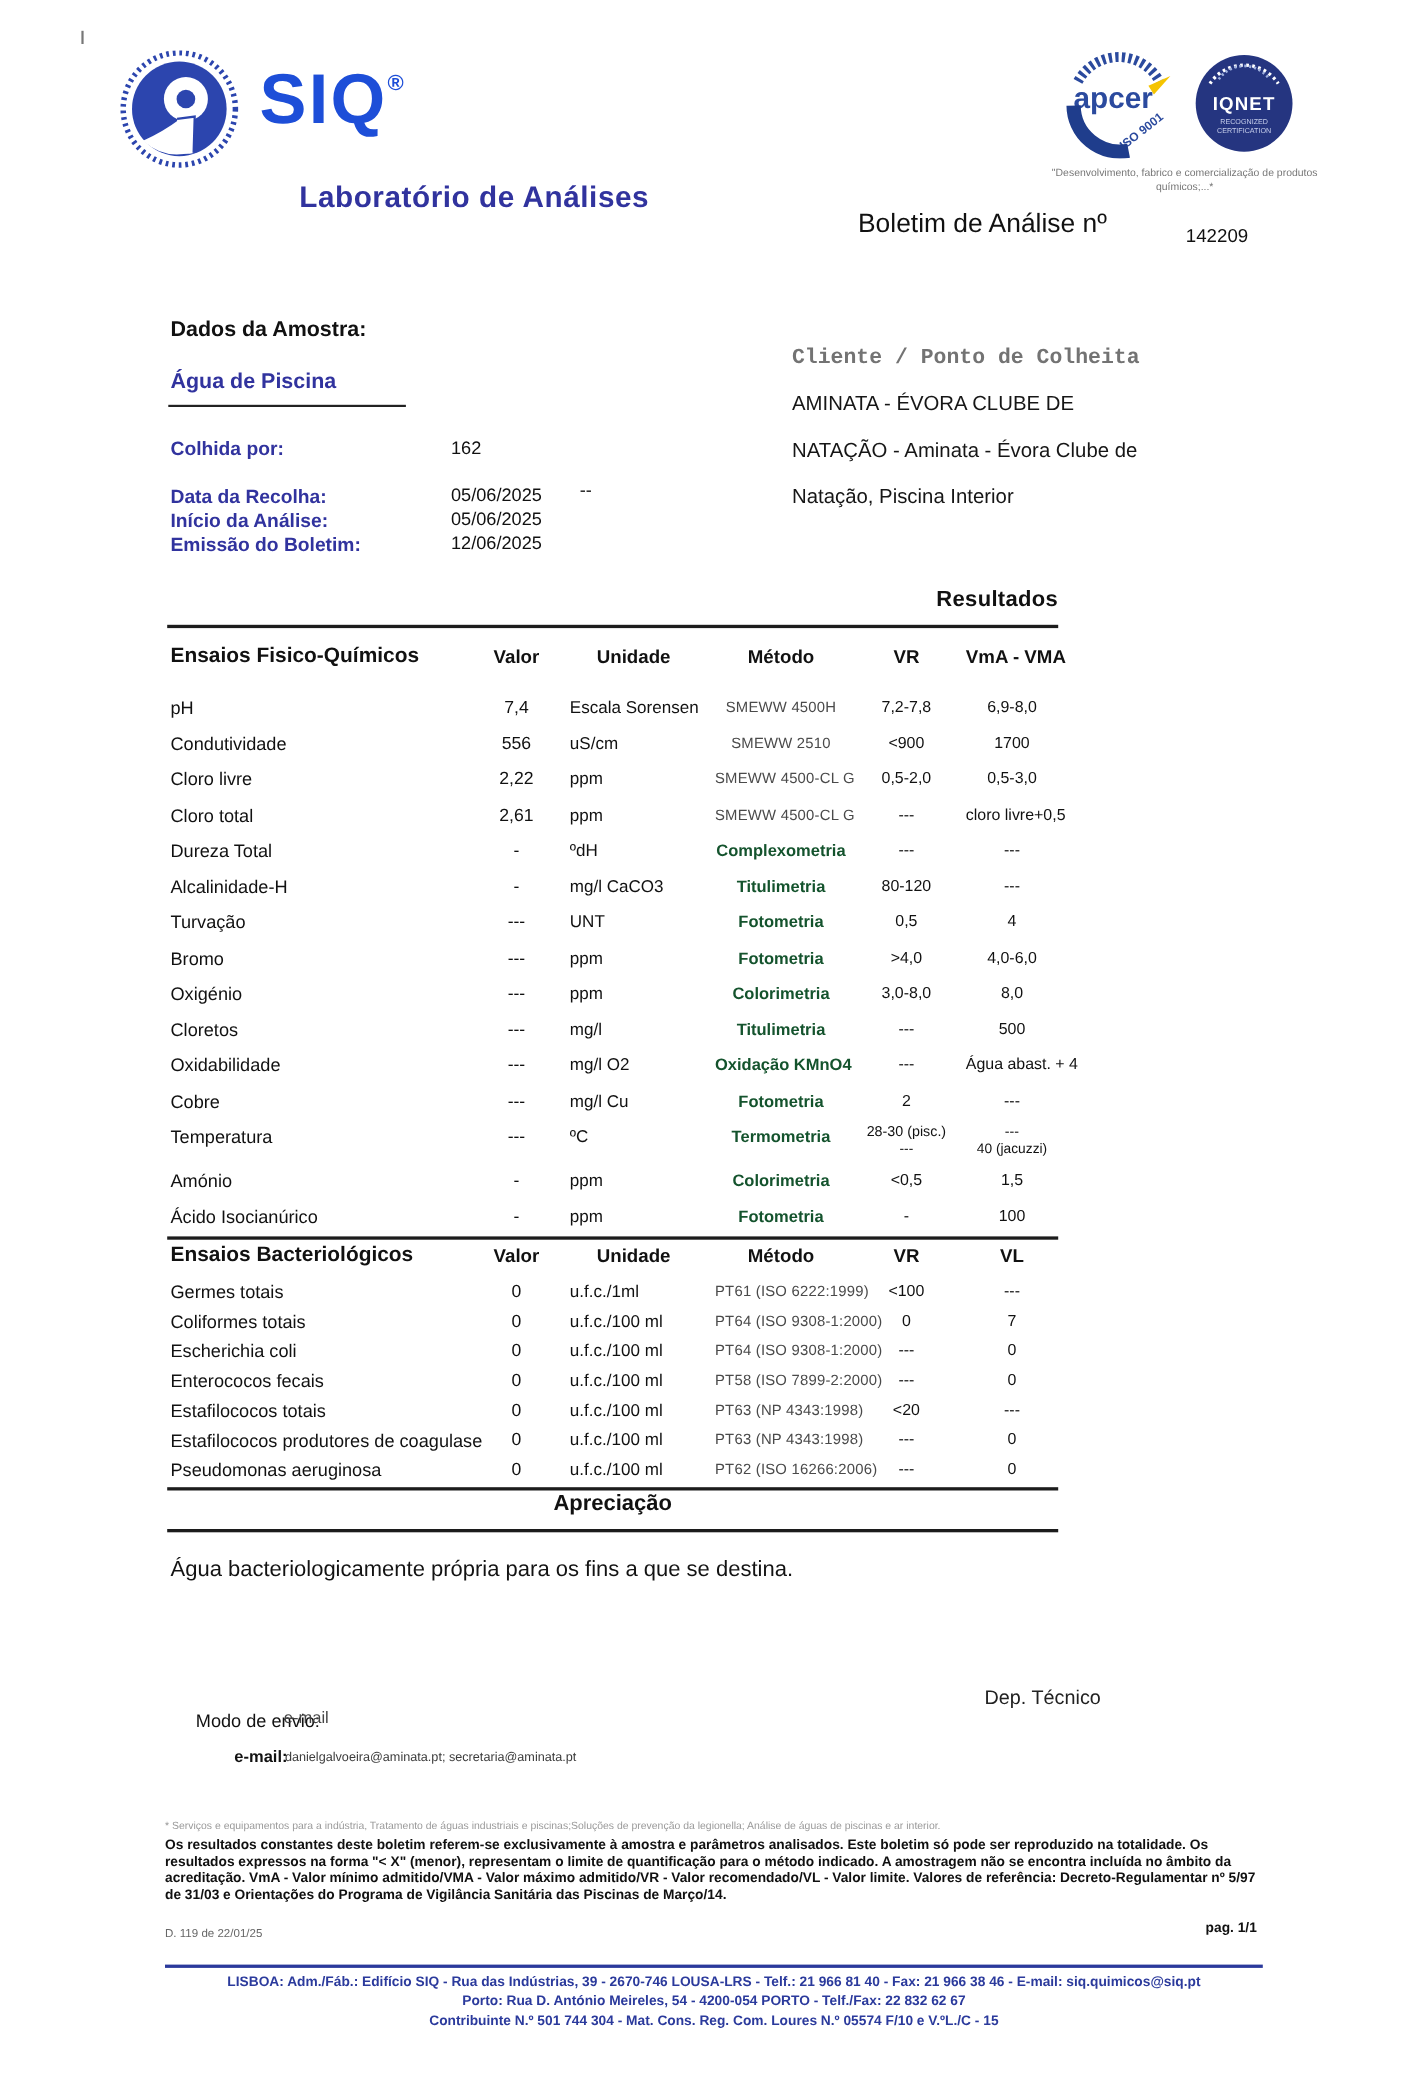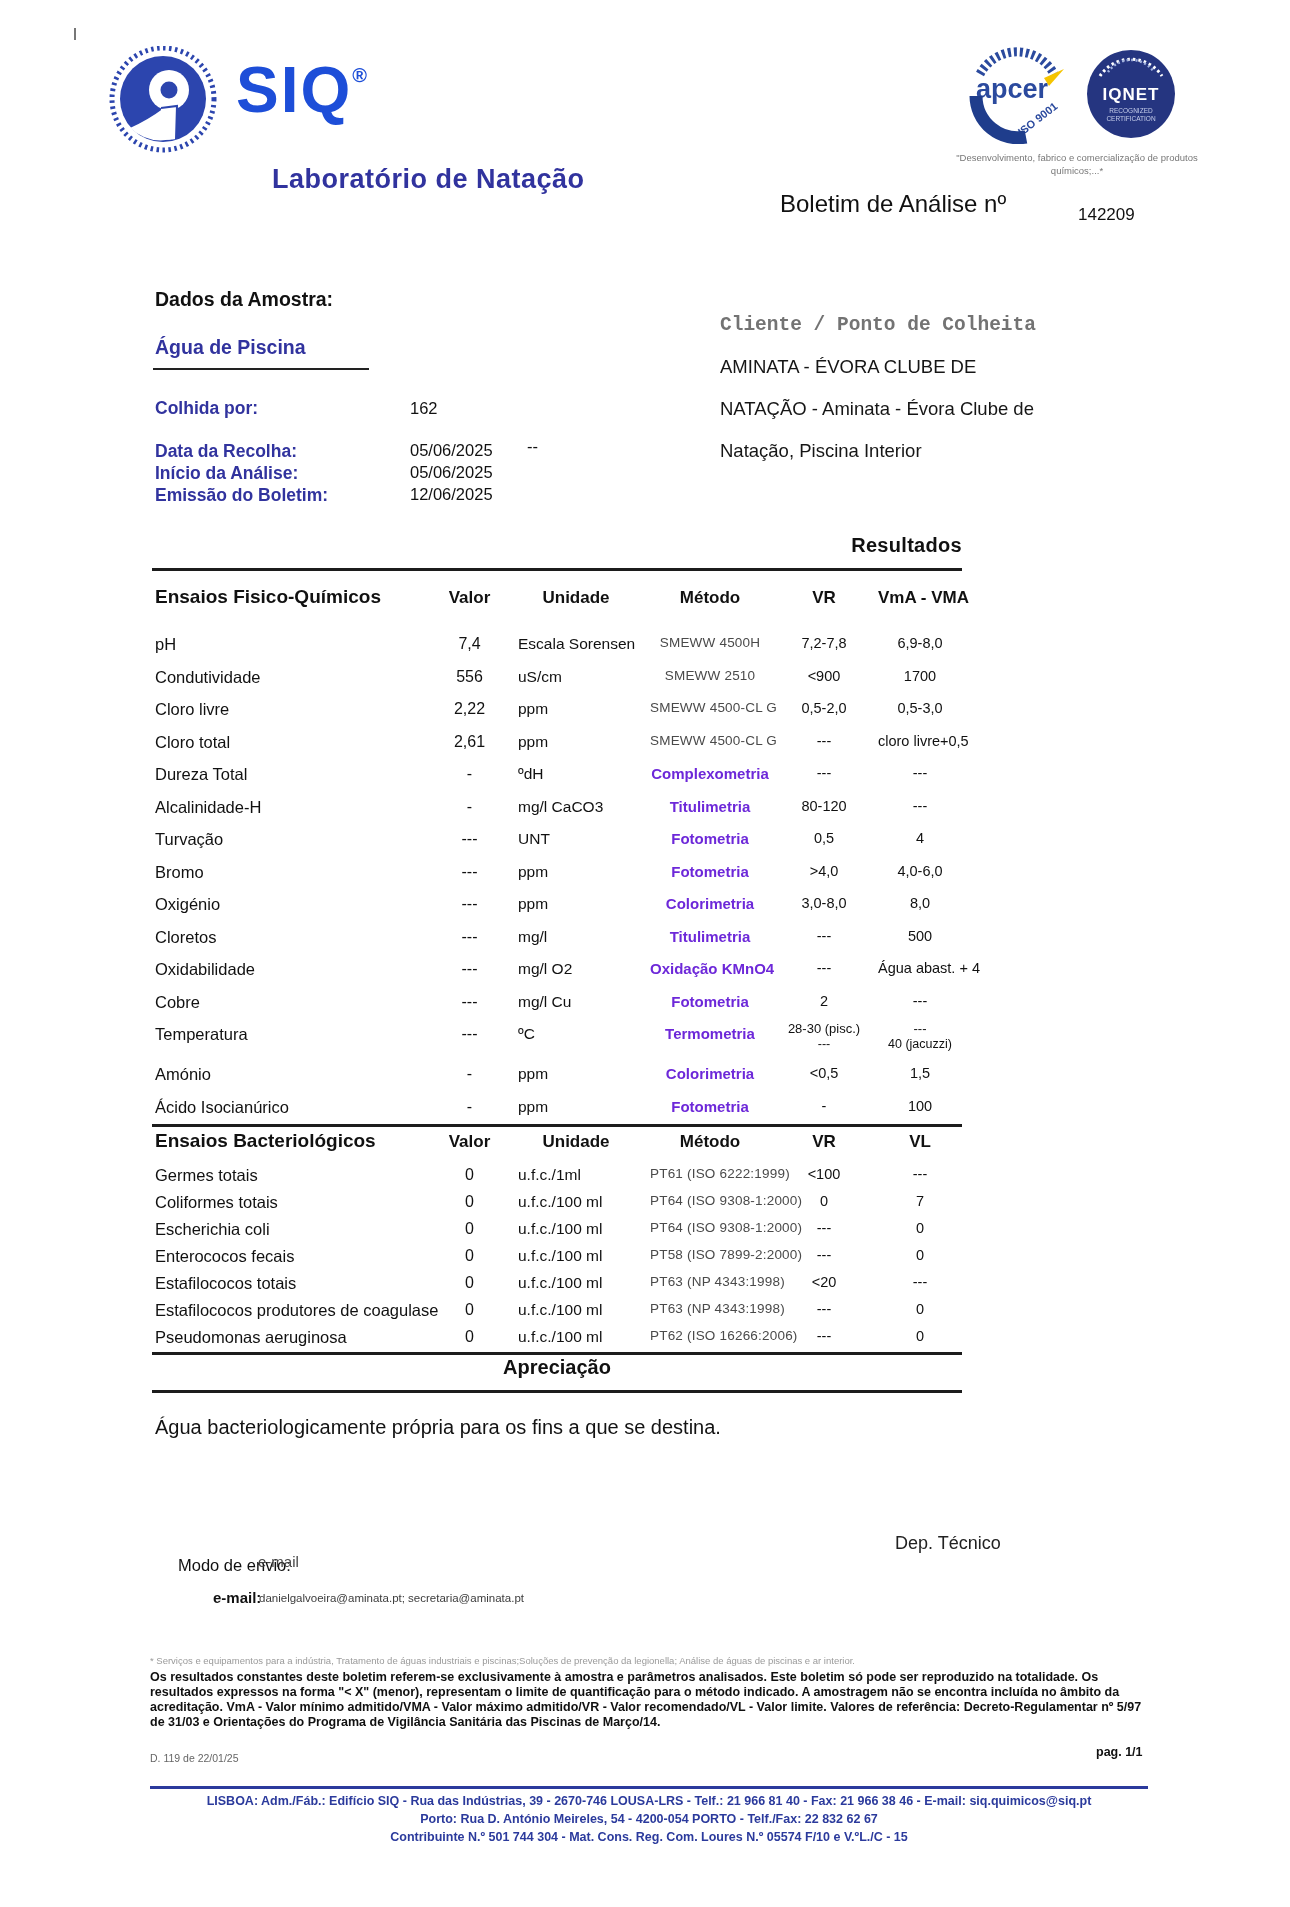--- a/index.html
+++ b/index.html
@@ -61,21 +61,21 @@
   .ph-body{top:628px;} .ba-body{top:1162px;}
   .ph-body .t-row{height:32.5px;}
   .ba-body .t-row{height:27px;}
   .ph-body .t-row.t-row-tall{height:40px;}
   .t-row{box-sizing:border-box;}
   .c{line-height:1.15;padding-top:7px;}
   .ba-body .c{padding-top:4px;}
   .c-name{font-size:16.5px;padding-left:3px;white-space:nowrap;}
   .c-valor{font-size:16px;text-align:center;}
   .c-unidade{font-size:15.5px;padding-left:16px;white-space:nowrap;}
-  .c-metodo{font-size:15px;font-weight:600;text-align:center;white-space:nowrap;color:#6d28d9;}
+  .c-metodo{font-size:15px;font-weight:600;text-align:center;white-space:nowrap;color:#14532d;}
   .c-metodo.m-light{font-weight:normal;font-size:13.5px;color:#4a4a4a;letter-spacing:0.2px;}
   .c-vr,.c-vma,.c-vl{font-size:14.5px;text-align:center;white-space:nowrap;}
   .c div + div{font-size:12.5px;margin-top:0px;}
   .t-row-tall .c-vr,.t-row-tall .c-vma{font-size:13px;padding-top:4px;}
 
   
   .apreciacao-title{left:152px;top:1356px;width:810px;text-align:center;font-size:20px;font-weight:bold;}
   .apreciacao-text{left:155px;top:1416px;font-size:20px;color:#131313;}
   .dep-tecnico{left:895px;top:1533px;font-size:18px;color:#222;}
   .modo-lbl{left:178px;top:1556px;font-size:16.5px;font-weight:normal;}
@@ -104,21 +104,21 @@
       <circle cx="57" cy="53" r="51" fill="none" stroke="#2c45ae" stroke-width="5" stroke-dasharray="2.5 3.5"></circle>
       <circle cx="57" cy="53" r="43" fill="#2c45ae"></circle>
       <circle cx="63" cy="44" r="20" fill="#ffffff"></circle>
       <circle cx="63" cy="44" r="8.5" fill="#2c45ae"></circle>
       <path d="M24 82 Q44 100 70 92 Q61 77 58 62 Q42 74 24 82 Z" fill="#ffffff"></path>
       <path d="M55 62 L71 60 L70 93 Q61 95 55 92 Z" fill="#ffffff"></path>
       <path d="M55 62 L71 60 L70 93" fill="none" stroke="#2c45ae" stroke-width="2"></path>
     </svg>
   </div>
   <div class="abs logo-siq"><span>SIQ</span><sup>®</sup></div>
-  <div class="abs lab-title">Laboratório de Natação</div>
+  <div class="abs lab-title">Laboratório de Análises</div>
 
   <div class="abs apcer">
     <svg width="102" height="108" viewBox="0 0 102 108" xmlns="http://www.w3.org/2000/svg">
       <path d="M14 38 A42 42 0 0 1 88 38" fill="none" stroke="#2b4a9e" stroke-width="9" stroke-dasharray="3 3"></path>
       <text x="46" y="62" font-family="Liberation Sans, sans-serif" font-size="27" font-weight="bold" fill="#2b4a9e" text-anchor="middle">apcer</text>
       <polygon points="78,42 98,33 83,50" fill="#f5c400"></polygon>
       <text x="74" y="86" font-family="Liberation Sans, sans-serif" font-size="11" font-weight="bold" fill="#2b4a9e" text-anchor="middle" transform="rotate(-38 74 86)">ISO 9001</text>
       <path d="M10 60 A42 42 0 0 0 60 101" fill="none" stroke="#1f3d8c" stroke-width="13"></path>
     </svg>
   </div>

